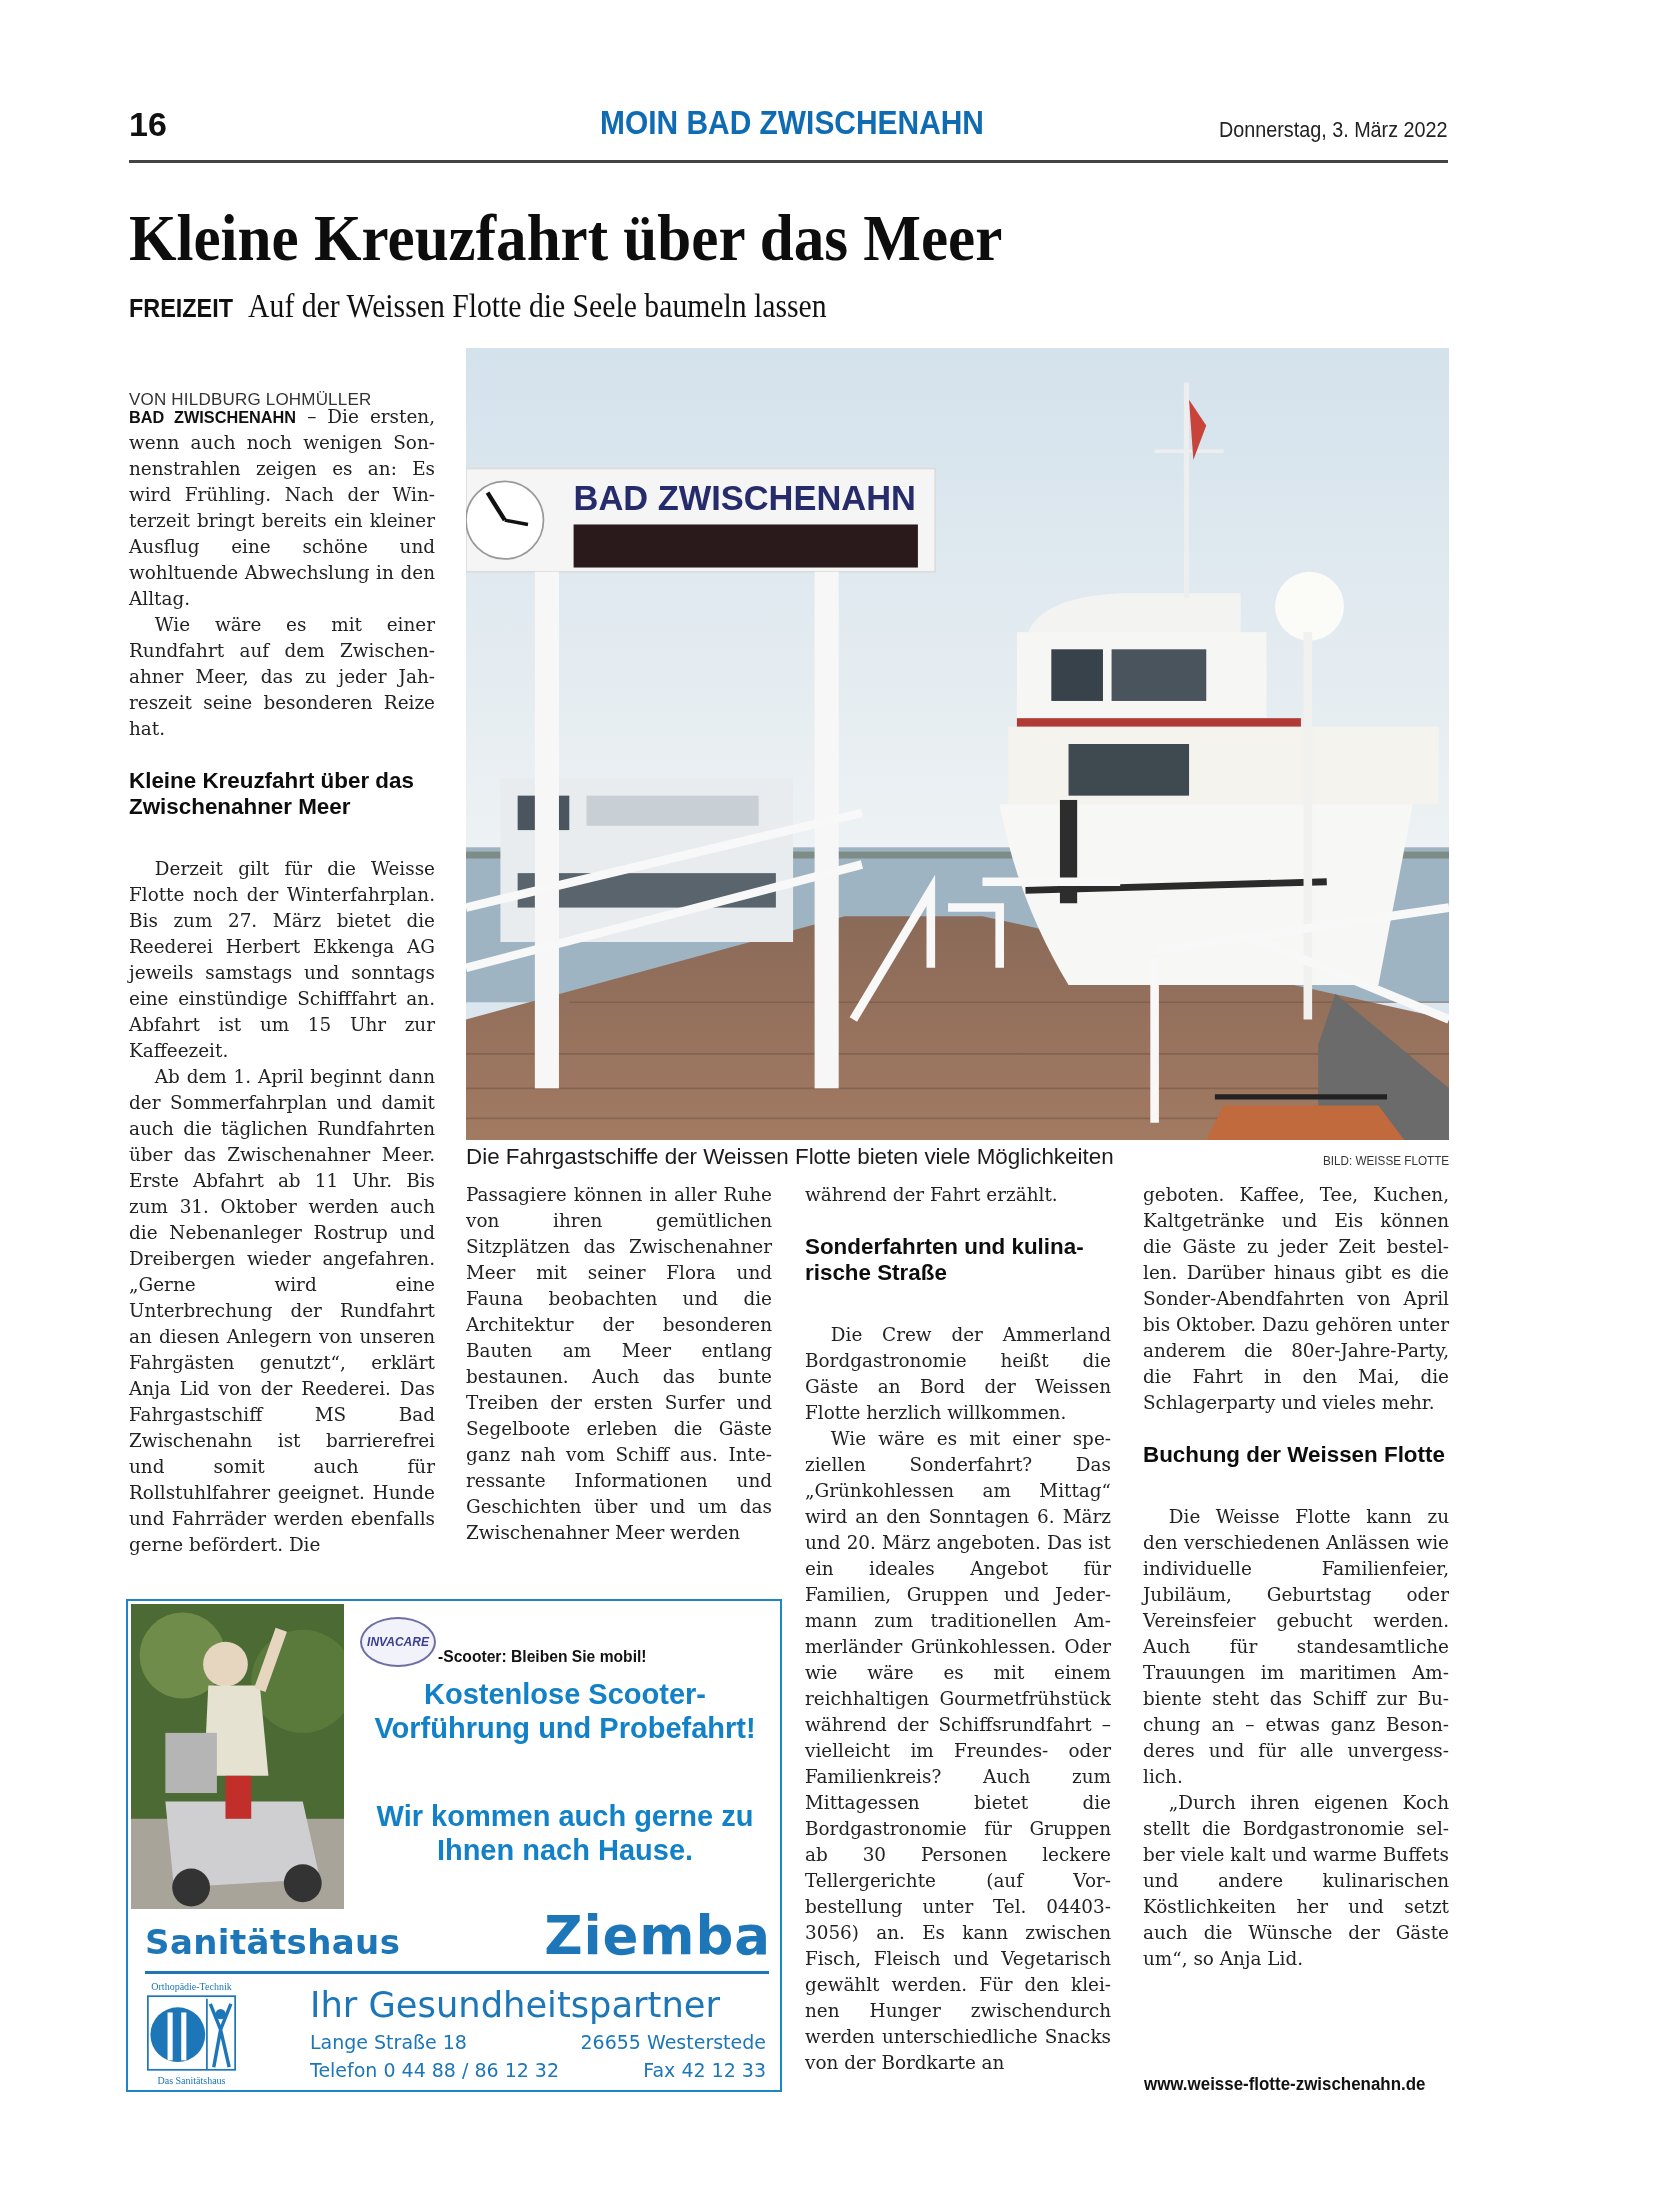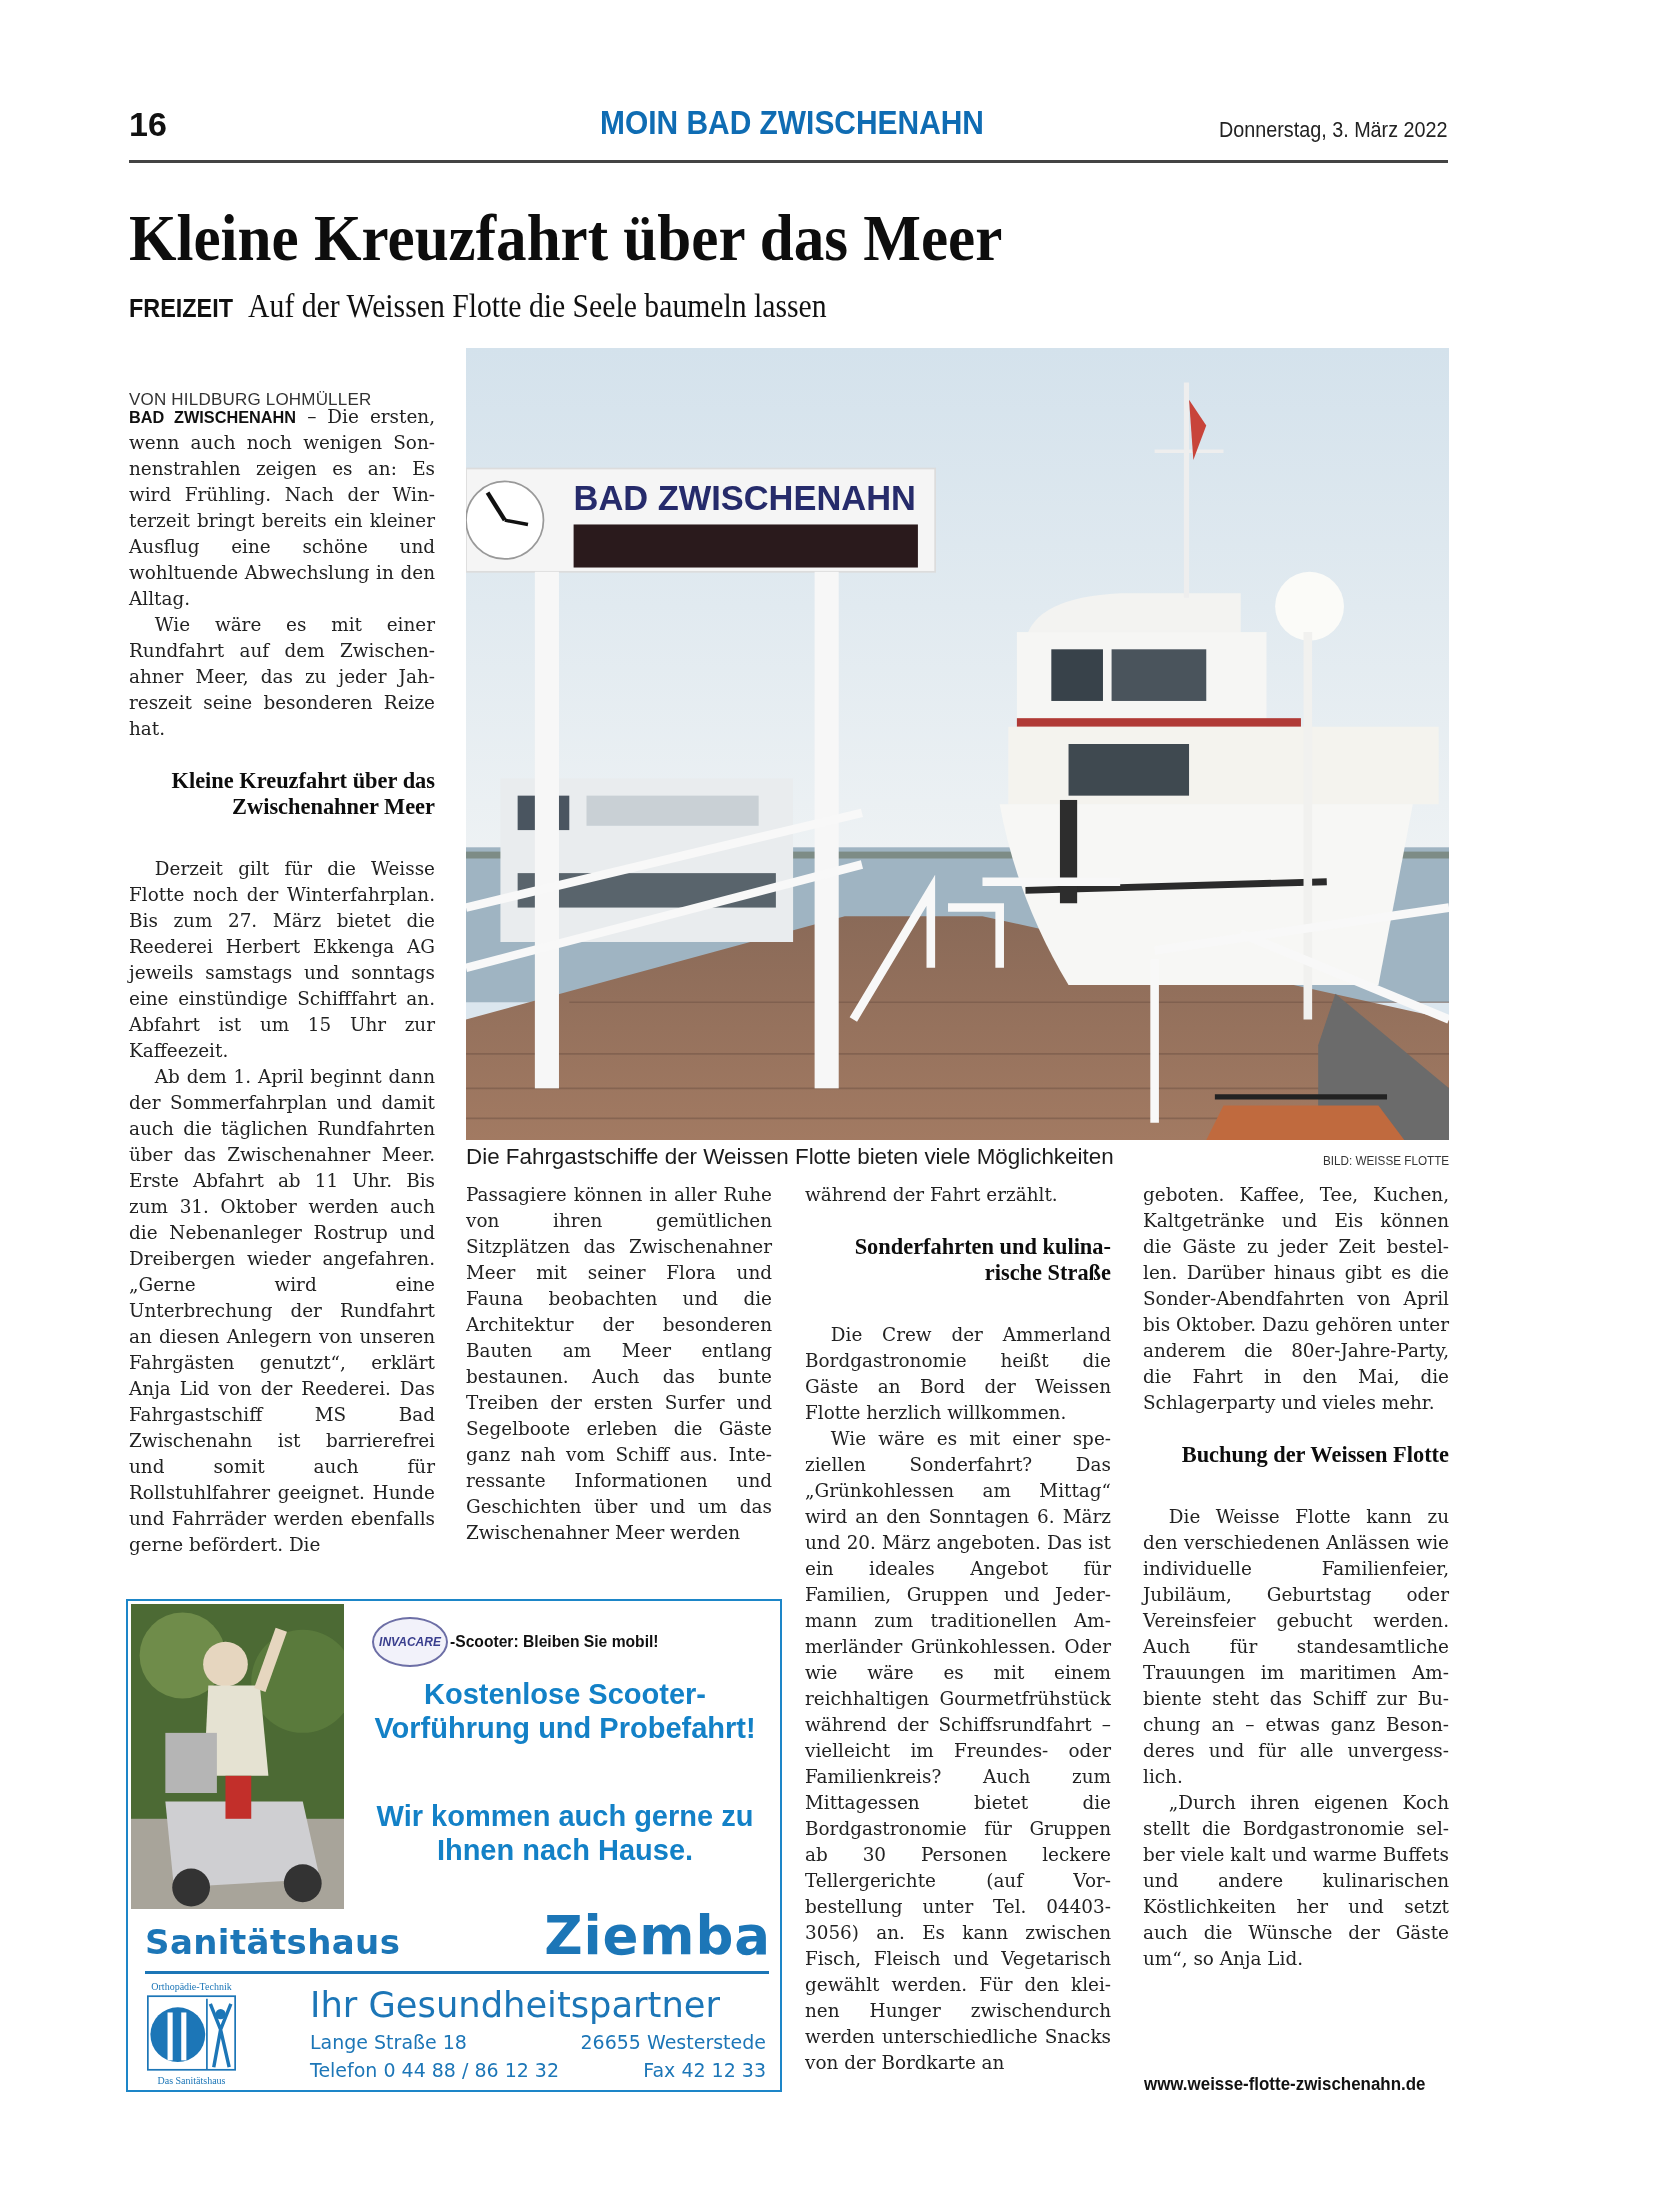--- a/index.html
+++ b/index.html
@@ -22,41 +22,41 @@
 
   
   #byline { left: 129px; top: 354px; font-family: "Liberation Sans", sans-serif; font-size: 17px; color: #333; letter-spacing: 0.2px; margin-top: 36px; }
 
   
   .col { position: absolute; font-family: "DejaVu Serif", serif; font-size: 18.4px; line-height: 26px; text-align: justify; hyphens: manual; color: #222; }
   .col p { text-indent: 1.4em; }
   .col p.first { text-indent: 0; }
   .col p.noindent { text-indent: 0; }
   .col .dateline { font-family: "Liberation Sans", sans-serif; font-weight: bold; font-size: 16.3px; color: #111; }
-  .col h3 { font-family: Liberation Serif, serif; font-weight: bold; font-size: 22.4px; line-height: 26px; color: #0d0d0d; text-align: right; margin: 26px 0 36px 0; }
+  .col h3 { font-family: Liberation Sans, sans-serif; font-weight: bold; font-size: 22.4px; line-height: 26px; color: #0d0d0d; text-align: left; margin: 26px 0 36px 0; }
 
   #col-1 { left: 129px; top: 404px; width: 306px; }
   #col-2 { left: 466px; top: 1182px; width: 306px; }
   #col-3 { left: 805px; top: 1182px; width: 306px; }
   #col-4 { left: 1143px; top: 1182px; width: 306px; }
 
   
   #photo { left: 466px; top: 348px; width: 983px; height: 792px; overflow: hidden; background: #dbe6ee; }
   #photo svg { width: 100%; height: 100%; display: block; }
   #photo-caption { left: 466px; top: 1144px; font-family: "Liberation Sans", sans-serif; font-size: 22.4px; color: #1b1b1b; }
   #photo-credit { right: 223px; top: 1153px; font-family: "Liberation Sans", sans-serif; font-size: 13px; color: #333; transform: scaleX(0.9); transform-origin: right; }
 
   
   #website { left: 1144px; top: 2074px; font-family: "Liberation Sans", sans-serif; font-weight: bold; font-size: 18px; color: #111; transform: scaleX(0.94); transform-origin: left; }
 
   
   #ad { left: 126px; top: 1599px; width: 656px; height: 493px; border: 2.6px solid #1d86c8; background: #fff; }
   #ad-photo { position: absolute; left: 2.6px; top: 2.6px; width: 213px; height: 305px; overflow: hidden; }
   #ad-photo svg { width: 100%; height: 100%; display: block; }
-  #ad-brand-row { position: absolute; left: 244px; top: 15.5px; display: flex; align-items: center; }
+  #ad-brand-row { position: absolute; left: 232px; top: 15.5px; display: flex; align-items: flex-end; }
   #ad-brand-logo { width: 76px; height: 50px; border: 2.6px solid #6d6fa6; border-radius: 50%; display: flex; align-items: center; justify-content: center; font-family: "Liberation Sans", sans-serif; font-weight: bold; font-style: italic; font-size: 12px; color: #3a3f8e; background: #f2f2fa; }
   #ad-brand-tagline { font-family: "Liberation Sans", sans-serif; font-weight: bold; font-size: 17px; color: #111; margin-left: 1.7px; transform: scaleX(0.92); transform-origin: left; }
   #ad-offer { position: absolute; left: 222px; top: 76px; width: 430px; text-align: center; font-family: "Liberation Sans", sans-serif; font-weight: bold; font-size: 29px; line-height: 34px; color: #1381c7; }
   #ad-visit { position: absolute; left: 222px; top: 198px; width: 430px; text-align: center; font-family: "Liberation Sans", sans-serif; font-weight: bold; font-size: 29px; line-height: 34px; color: #1381c7; }
   #ad-company { position: absolute; left: 17px; top: 308px; width: 626px; display: flex; justify-content: space-between; align-items: flex-end; color: #1c76b7; }
   #ad-company .a { font-family: "DejaVu Sans", sans-serif; font-weight: bold; font-size: 34px; letter-spacing: 0.4px; }
   #ad-company .b { font-family: "DejaVu Sans", sans-serif; font-weight: bold; font-size: 53px; line-height: 53px; letter-spacing: 0.9px; }
   #ad-rule { position: absolute; left: 17px; top: 370px; width: 624px; height: 2.6px; background: #1c76b7; }
   #ad-logo { position: absolute; left: 17px; top: 380px; width: 93px; height: 105px; }
   #ad-logo .t1 { position: absolute; top: 0; left: 0; width: 93px; font-family: "Liberation Serif", serif; font-size: 10px; color: #1c76b7; text-align: center; white-space: nowrap; }

